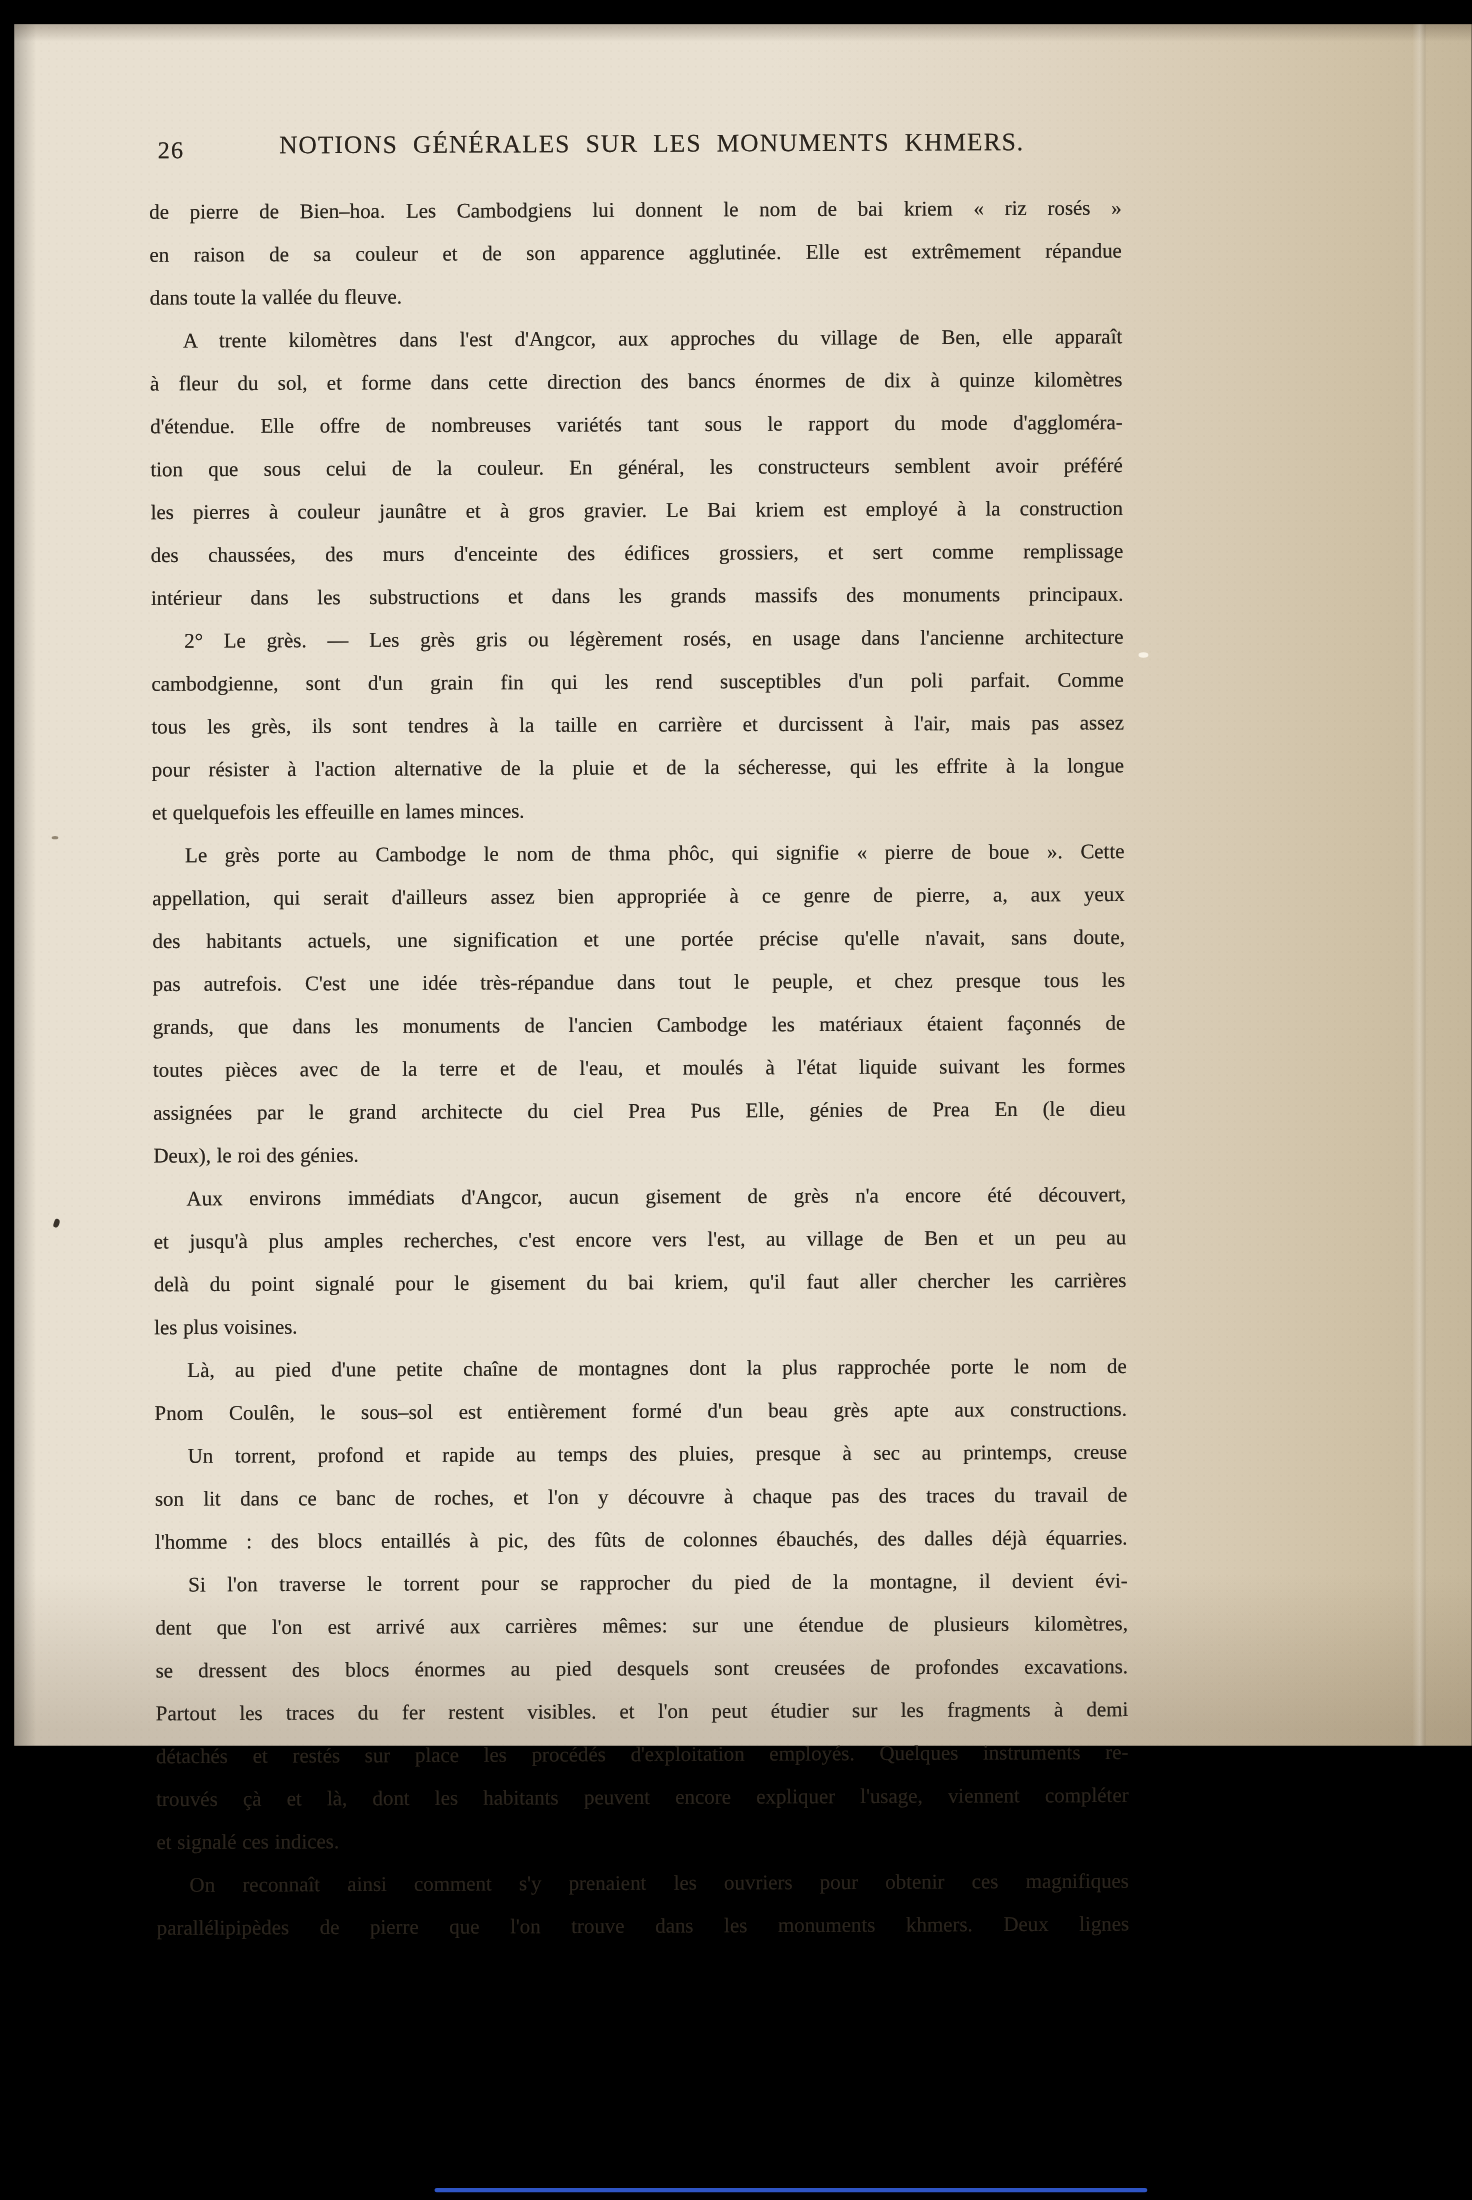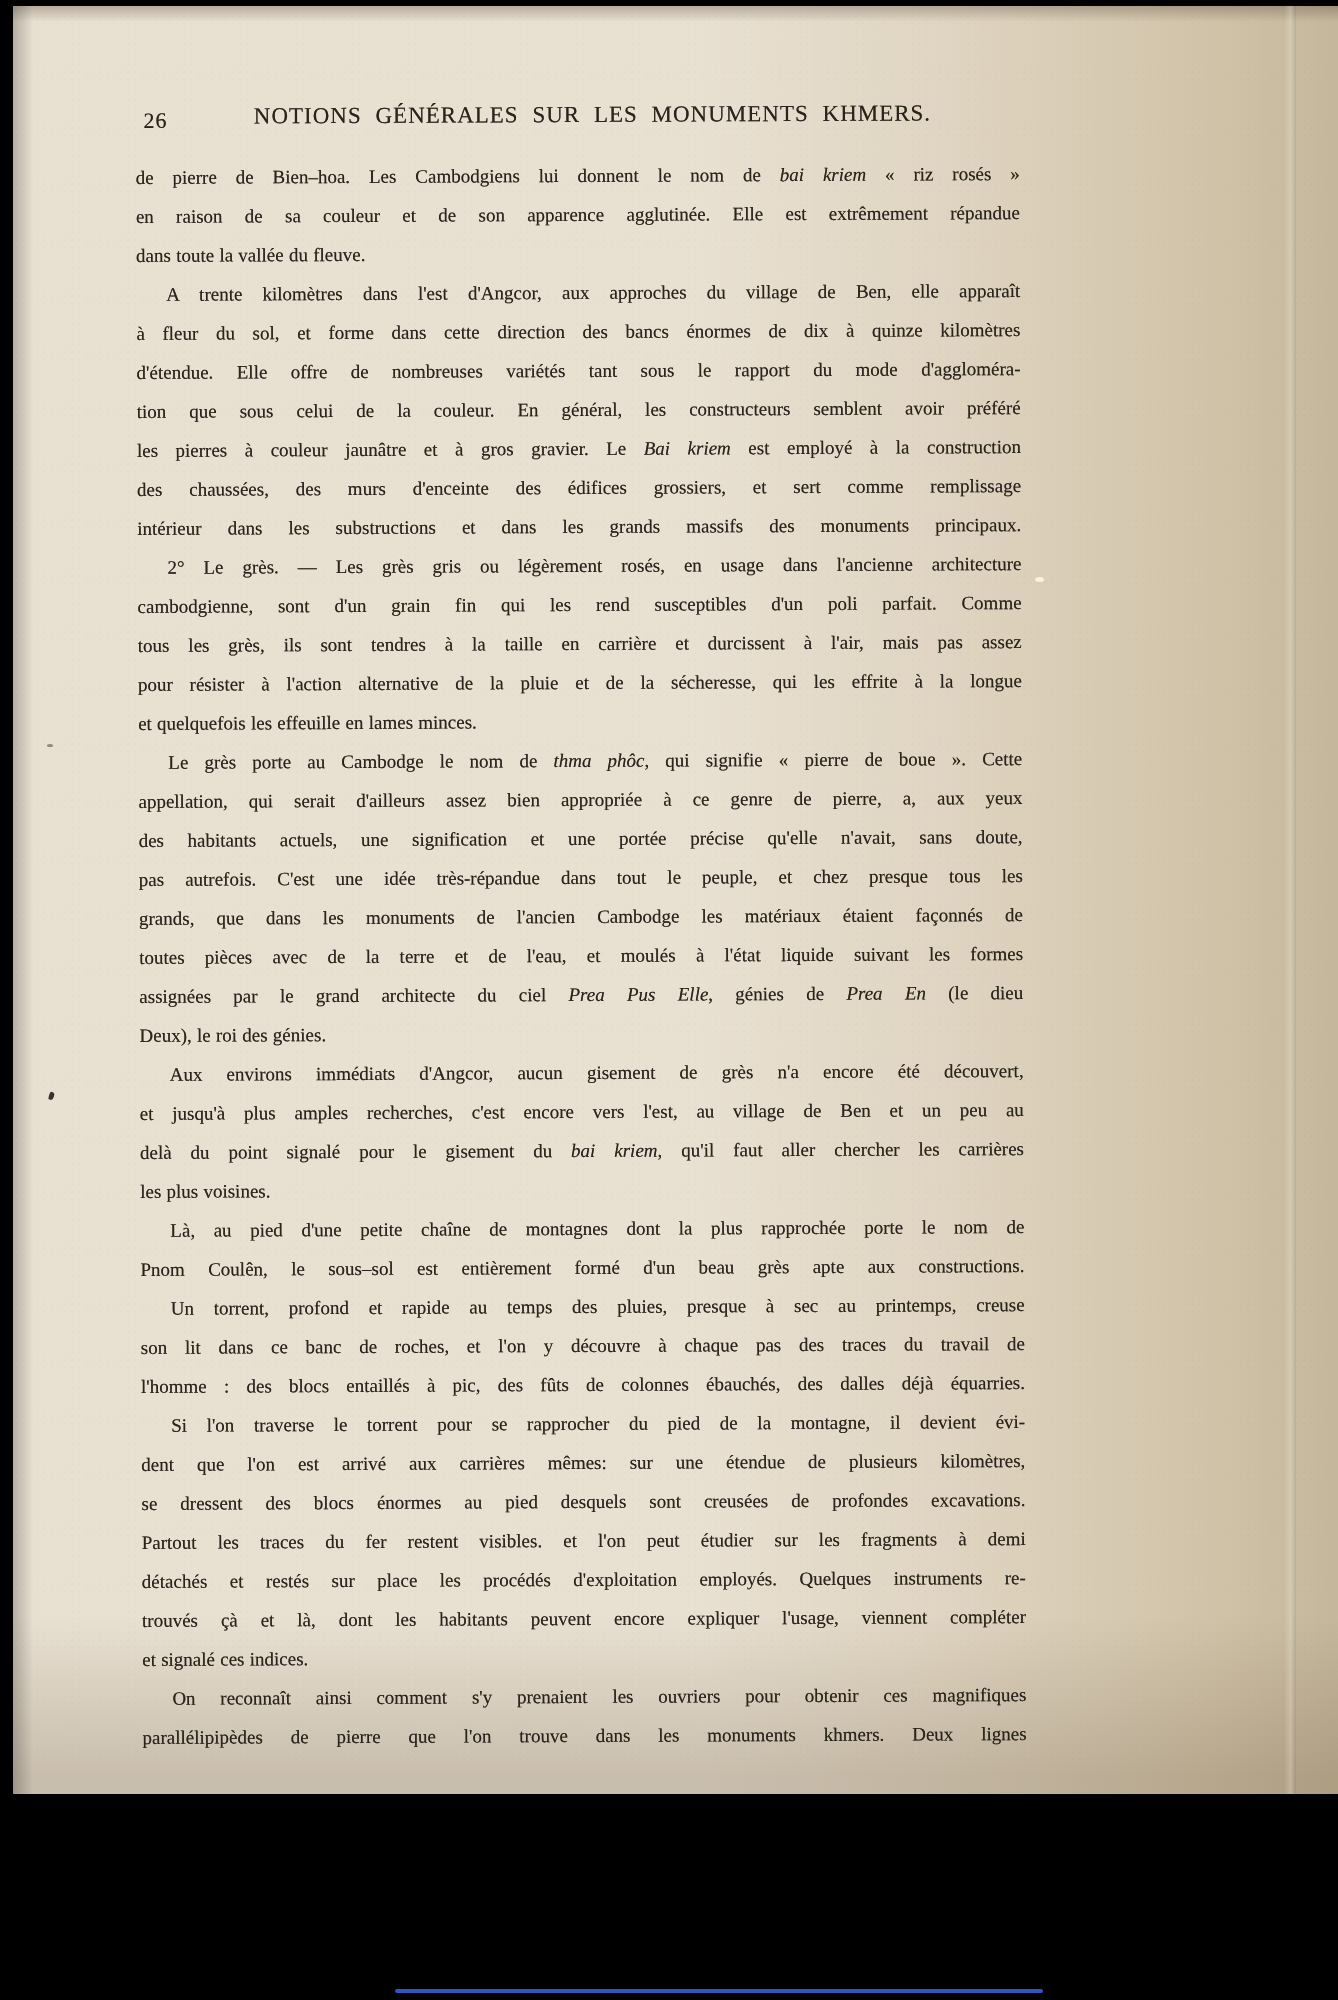--- a/index.html
+++ b/index.html
@@ -2,21 +2,21 @@
 <html><head>
 <meta charset="utf-8">
 <style>
   html,body{margin:0;padding:0;}
   body{
     width:1338px;height:2000px;position:relative;overflow:hidden;
     background:#000;
     font-family:"Liberation Serif","DejaVu Serif",serif;
   }
   .paper{
-    position:absolute;top:6px;left:13px;width:1325px;height:1788px;
+    position:absolute;top:22px;left:13px;width:1325px;height:1565px;
     background:
       linear-gradient(to right, rgba(0,0,0,0.22) 0px, rgba(0,0,0,0) 20px),
       linear-gradient(to bottom, rgba(60,45,30,0.28) 0px, rgba(0,0,0,0) 16px),
       linear-gradient(to bottom, rgba(0,0,0,0) 90%, rgba(90,70,45,0.22) 99%),
       linear-gradient(to right, var(--paper) 0%, var(--paper) 52%, #e0d5c2 70%, #d6c9b1 84%, #cfc1a6 92%, var(--edge-shadow) 100%);
   }
   .grain{
     position:absolute;inset:0;opacity:.45;pointer-events:none;
     background-image:radial-gradient(rgba(120,100,70,.07) 1px, transparent 1px);
     background-size:7px 7px;
@@ -40,21 +40,21 @@
   .text-block{margin-top:22px;}
   .para{margin:0;}
   .line{
     font-size:19px;line-height:39px;height:39px;
     text-align:justify;text-align-last:justify;
     word-spacing:0.5px;
   }
   .line.last{text-align-last:left;}
   .line.last.jfull{text-align-last:justify;}
   .para.indent .line.first{text-indent:30px;}
-  .it{font-style:italic;}
+  .it{}
   .speck{position:absolute;border-radius:50%;}
   .sp1{left:1022px;top:571px;width:9px;height:5px;background:#f7f1e4;}
   .sp2{left:36px;top:1086px;width:5px;height:8px;background:#3a332b;transform:rotate(18deg);border-radius:40% 60% 60% 40%;}
   .sp3{left:34px;top:738px;width:6px;height:3px;background:#6e614c;opacity:.7;}
   .bottom-band{position:absolute;left:0;right:0;bottom:0;height:23px;background:var(--scan-background);}
   .blue-line{position:absolute;left:395px;bottom:7px;width:648px;height:4px;border-radius:2px;background:var(--scan-line-blue);}
 </style>
 </head>
 <body style="--paper: #e8e0d1; --ink: #2a241d; --edge-shadow: #c5b79b; --scan-background: #000000; --scan-line-blue: #2f55c4;">
 

